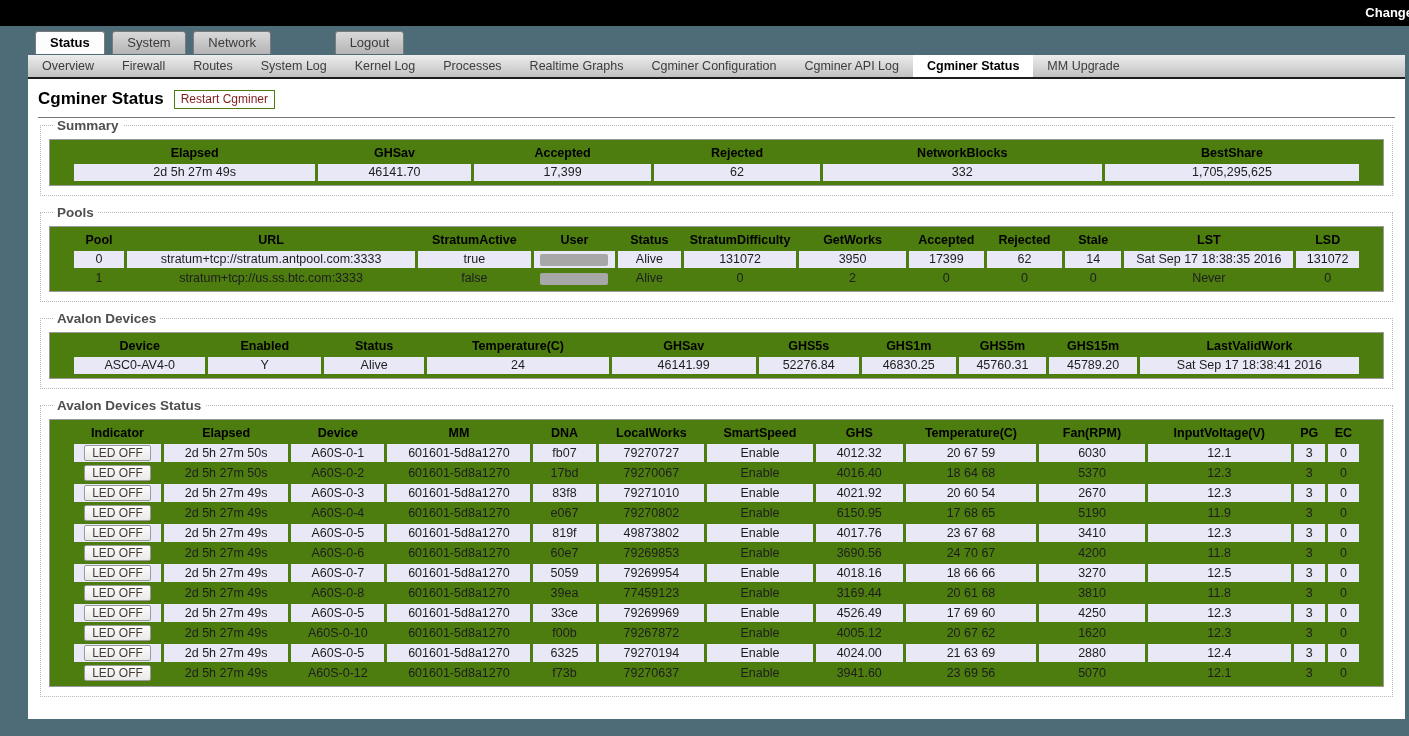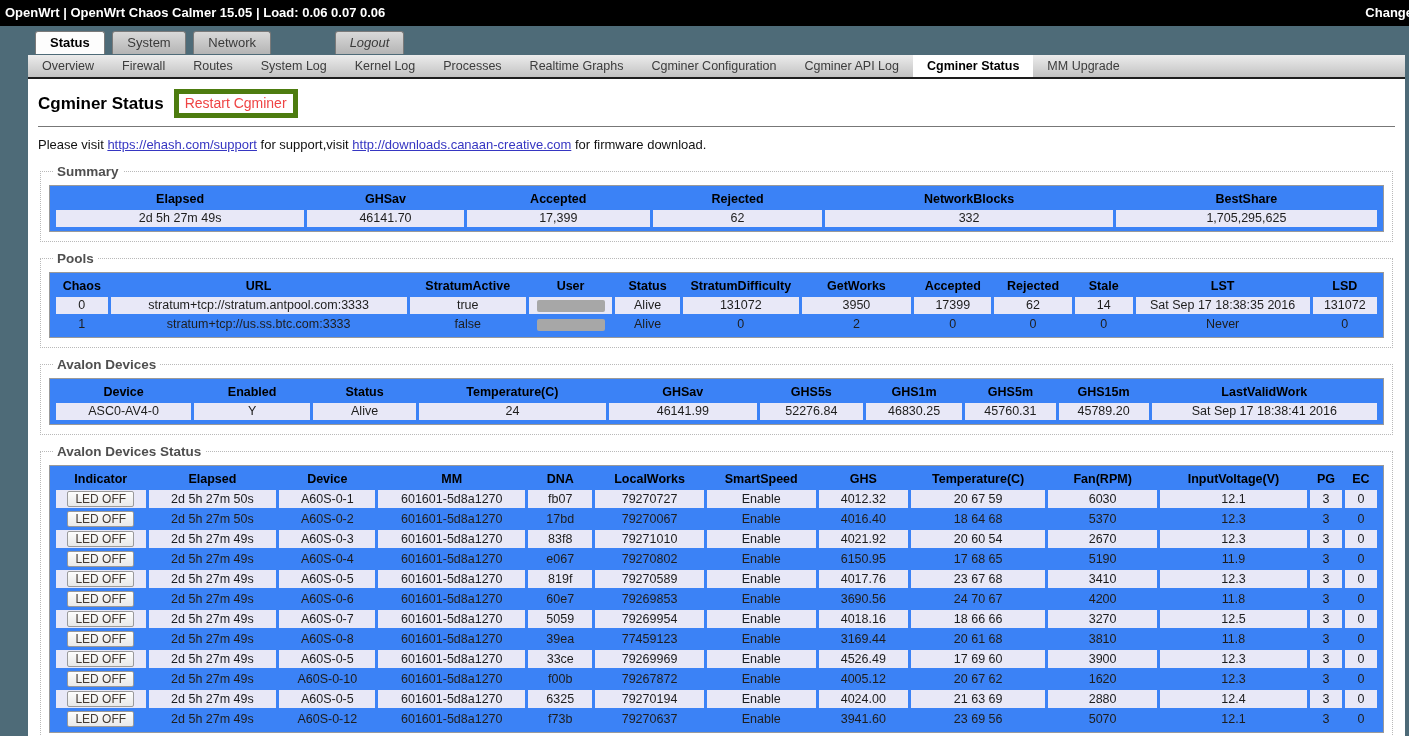--- a/index.html
+++ b/index.html
@@ -20,47 +20,47 @@
   
   .navrow { padding:5px 0 0 35px; height:29px; }
   .tab {
     display:inline-block; padding:3px 14px 4px; margin-right:4px;
     background:linear-gradient(#d9d9d9,#b4b4b4);
     border:1px solid #7a7a7a; border-bottom:none;
     border-radius:3px 3px 0 0; color:#3a3a3a; font-size:13px; cursor:pointer;
     vertical-align:bottom;
   }
   .tab.active { background:#fdfdfd; color:#000; font-weight:bold; }
-  .tab.logout { margin-left:56px;font-style:italic; }
+  .tab.logout { margin-left:56px; }
   
   .shell { margin:0 4px 0 28px; }
   .subnav {
     display:flex; align-items:stretch; height:24px;
     background:linear-gradient(#ececec,#c2c2c2);
     border-bottom:2px solid #1d1d1d;
     font-size:12.5px;
   }
   .subtab { display:flex; align-items:center; padding:0 14px; color:#3c3c3c; cursor:pointer; white-space:nowrap; }
   .subtab.active { background:#fff; color:#000; font-weight:bold; }
   .content { background:#fff; min-height:640px; padding:8px 10px 10px; }
   
   .titlerow { display:flex; align-items:center; gap:10px; padding:2px 0 8px; border-bottom:1px solid #777; }
   .titlerow h1 { font-size:17px; font-weight:bold; color:#000; font-family:"Liberation Sans",sans-serif; }
   .restart-btn {
-    font-family:"Liberation Sans",sans-serif; font-size:14px; color:#ef4444;
-    background:#fff; border:5px solid #4d7c0f; padding:1px 6px 2px; cursor:pointer;
+    font-family:"Liberation Sans",sans-serif; font-size:12px; color:#7f1d1d;
+    background:#fff; border:1px solid #4d7c0f; padding:1px 6px 2px; cursor:pointer;
   }
   .notice { margin:10px 0 12px; font-size:13px; color:#111; }
   .notice a { color:#3636c2; text-decoration:underline; cursor:pointer; }
   
   fieldset {
     border:1px dotted #b9b9b9; margin:0 2px 9px; padding:6px 8px 9px;
   }
   legend { font-weight:bold; color:#4f4f4f; font-size:13.5px; padding:0 4px; margin-left:4px; }
-  .table-box { border:1px solid #9a9a9a; background:#3b82f6; padding:2px 3px; }
+  .table-box { border:1px solid #9a9a9a; background:#4d7c0f; padding:2px 21px; }
   table { width:100%; table-layout:fixed; border-collapse:separate; border-spacing:3px 2px; }
   th { font-size:12.5px; font-weight:bold; color:#000; text-align:center; padding:2px 1px; white-space:nowrap; overflow:hidden; }
   td { font-size:12.5px; color:#1d1d1d; text-align:center; padding:1px 1px; line-height:15px; white-space:nowrap; overflow:hidden; }
   tr.stripe td { background:#e8e8f7; }
   .led-btn {
     font-family:"Liberation Sans",sans-serif; font-size:12px; color:#433a32;
     background:linear-gradient(#fdfdfd,#e9e9e9); border:1px solid #9a9a9a;
     border-radius:2px; padding:0 7px; height:16px; line-height:14px; cursor:pointer;
   }
   .redacted { display:inline-block; width:68px; height:12px; background:#a7a7a7; border-radius:2px; vertical-align:middle; }
@@ -104,21 +104,20 @@
   #status-table th:nth-child(9),#status-table td:nth-child(9){width:10.5%}
   #status-table th:nth-child(10),#status-table td:nth-child(10){width:8.5%}
   #status-table th:nth-child(11),#status-table td:nth-child(11){width:11.5%}
   #status-table th:nth-child(12),#status-table td:nth-child(12){width:2.5%}
   #status-table th:nth-child(13),#status-table td:nth-child(13){width:2.5%}
 </style>
 </head>
 <body>
 
 <div class="topbar">
-  <span>OpenWrt | OpenWrt Chaos Calmer 15.05 | Load: 0.06 0.07 0.06</span>
   <span class="right">Change</span>
 </div>
 
 <div class="navrow">
   <span class="tab active">Status</span>
   <span class="tab">System</span>
   <span class="tab">Network</span>
   <span class="tab logout">Logout</span>
 </div>
 
@@ -136,23 +135,20 @@
     <span class="subtab active">Cgminer Status</span>
     <span class="subtab">MM Upgrade</span>
   </div>
 
   <div class="content">
     <div class="titlerow">
       <h1>Cgminer Status</h1>
       <button class="restart-btn">Restart Cgminer</button>
     </div>
 
-    <p class="notice">
-      <span>Please visit </span><a>https://ehash.com/support</a><span> for support,visit </span><a>http://downloads.canaan-creative.com</a><span> for firmware download.</span>
-    </p>
 
     <fieldset>
       <legend>Summary</legend>
       <div class="table-box">
         <table id="summary-table">
             <thead>
               <tr>
                 <th>Elapsed</th>
                 <th>GHSav</th>
                 <th>Accepted</th>
@@ -174,21 +170,21 @@
           </table>
       </div>
     </fieldset>
 
     <fieldset>
       <legend>Pools</legend>
       <div class="table-box">
         <table id="pools-table">
             <thead>
               <tr>
-                <th>Chaos</th>
+                <th>Pool</th>
                 <th>URL</th>
                 <th>StratumActive</th>
                 <th>User</th>
                 <th>Status</th>
                 <th>StratumDifficulty</th>
                 <th>GetWorks</th>
                 <th>Accepted</th>
                 <th>Rejected</th>
                 <th>Stale</th>
                 <th>LST</th>
@@ -346,21 +342,21 @@
                 <td>11.9</td>
                 <td>3</td>
                 <td>0</td>
               </tr>
               <tr class="stripe">
                 <td><button class="led-btn">LED OFF</button></td>
                 <td>2d 5h 27m 49s</td>
                 <td>A60S-0-5</td>
                 <td>601601-5d8a1270</td>
                 <td>819f</td>
-                <td>79270589</td>
+                <td>49873802</td>
                 <td>Enable</td>
                 <td>4017.76</td>
                 <td>23 67 68</td>
                 <td>3410</td>
                 <td>12.3</td>
                 <td>3</td>
                 <td>0</td>
               </tr>
               <tr>
                 <td><button class="led-btn">LED OFF</button></td>
@@ -410,21 +406,21 @@
               <tr class="stripe">
                 <td><button class="led-btn">LED OFF</button></td>
                 <td>2d 5h 27m 49s</td>
                 <td>A60S-0-5</td>
                 <td>601601-5d8a1270</td>
                 <td>33ce</td>
                 <td>79269969</td>
                 <td>Enable</td>
                 <td>4526.49</td>
                 <td>17 69 60</td>
-                <td>3900</td>
+                <td>4250</td>
                 <td>12.3</td>
                 <td>3</td>
                 <td>0</td>
               </tr>
               <tr>
                 <td><button class="led-btn">LED OFF</button></td>
                 <td>2d 5h 27m 49s</td>
                 <td>A60S-0-10</td>
                 <td>601601-5d8a1270</td>
                 <td>f00b</td>

